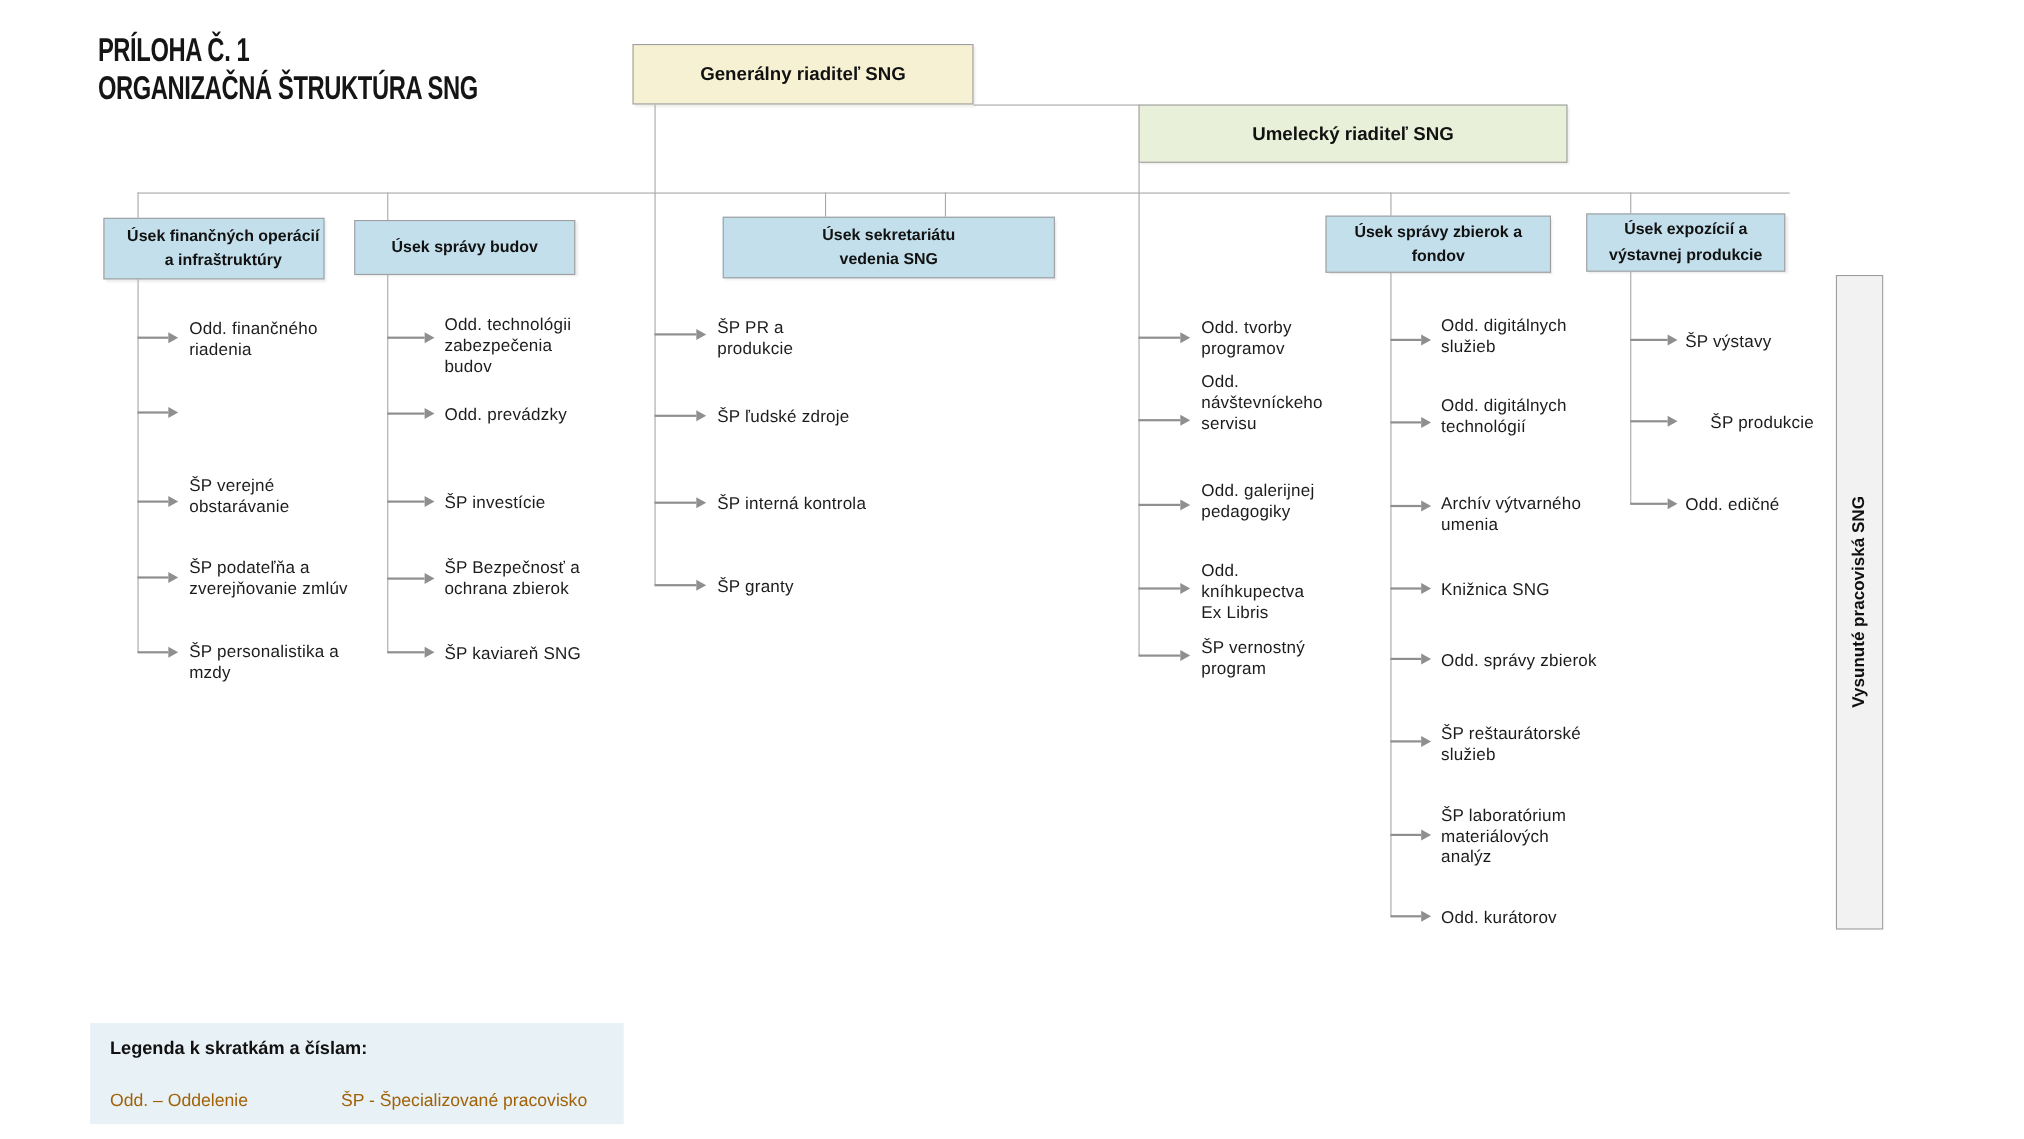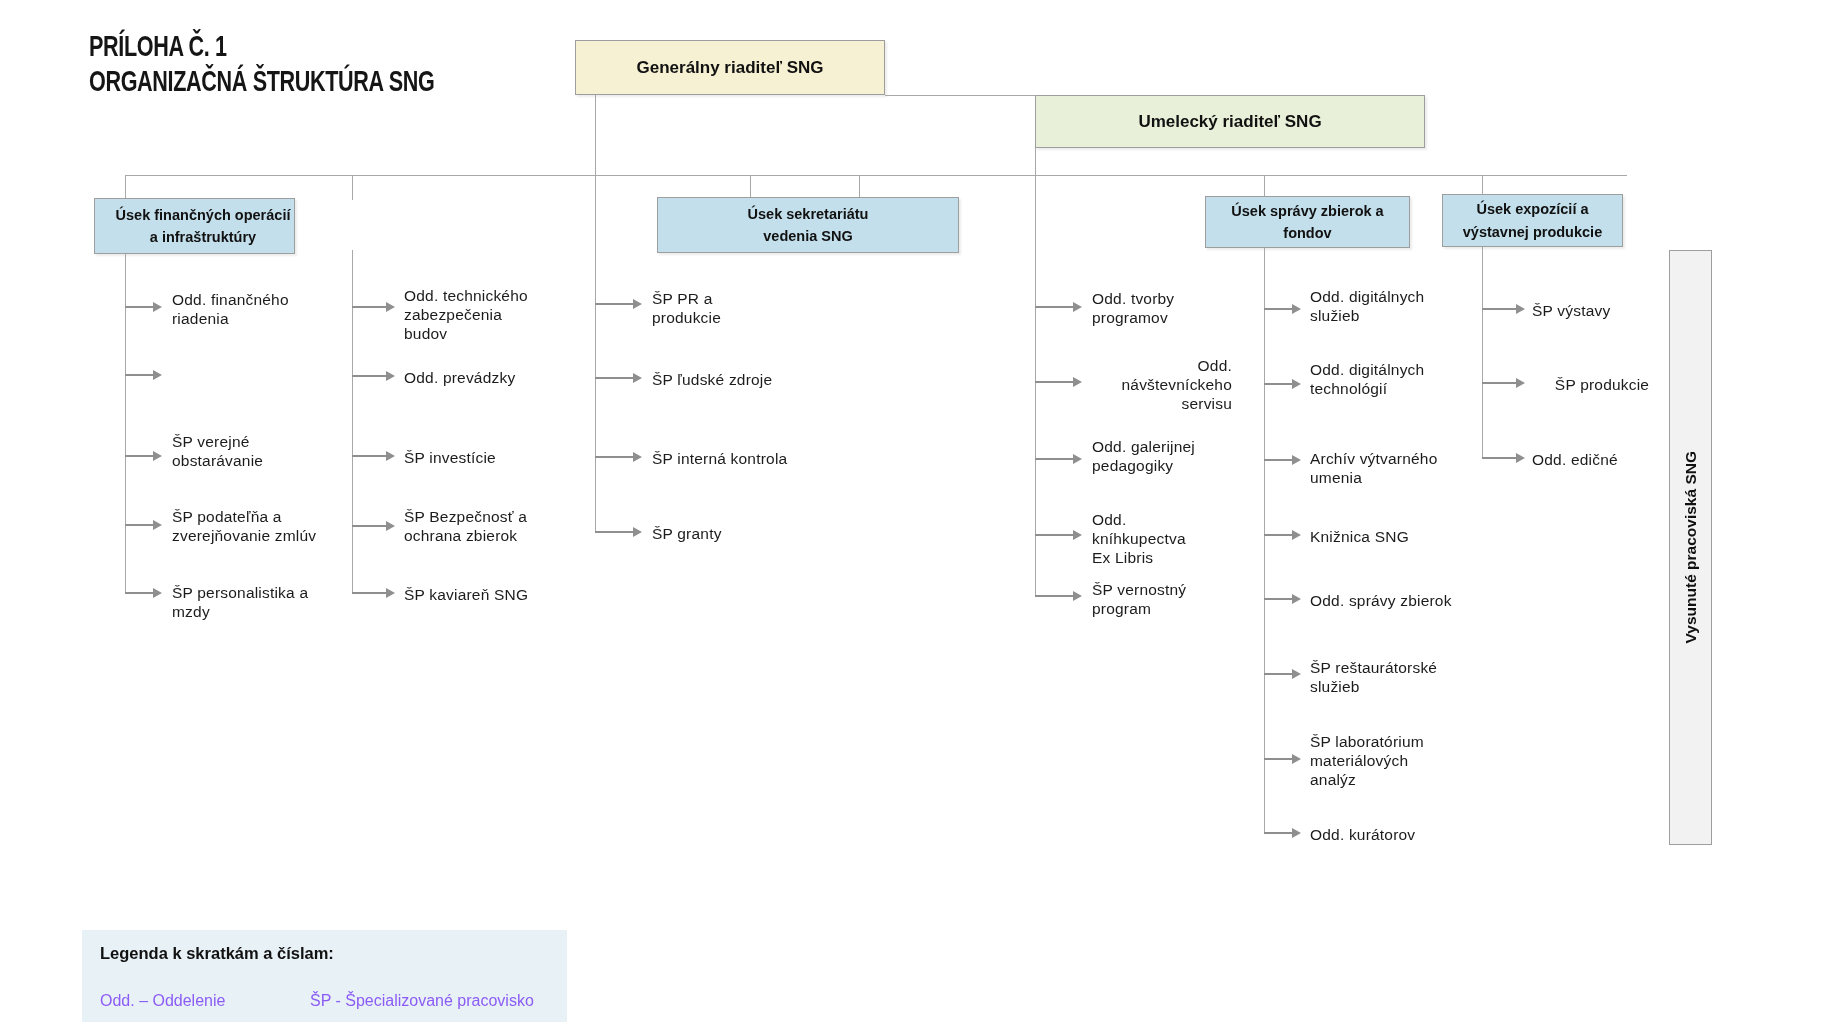--- a/index.html
+++ b/index.html
@@ -34,41 +34,44 @@
   .item{position:absolute;font-size:15.5px;line-height:1.24;color:#1c1c1c;letter-spacing:.2px;}
 
   
   .sidebox{position:absolute;box-sizing:border-box;background:var(--side-box,#f2f2f2);
            border:1.5px solid var(--border,#9e9e9e);display:flex;align-items:center;justify-content:center;}
   .sidebox .rot{writing-mode:vertical-rl;transform:rotate(180deg);font-weight:700;font-size:15.5px;color:#111;white-space:nowrap;}
 
   
   .legend{position:absolute;background:var(--legend-box,#e8f1f6);box-sizing:border-box;padding:14px 18px;}
   .legend .lt{font-weight:700;font-size:16.5px;color:#111;}
-  .legend .li{position:absolute;font-size:16px;color:#8b5cf6;top:62px;}
+  .legend .li{position:absolute;font-size:16px;color:#a16207;top:62px;}
 </style>
 </head>
 <body>
 
 <div class="canvas">
 
   <div class="page-title">
     <div>PRÍLOHA Č. 1</div>
     <div>ORGANIZAČNÁ ŠTRUKTÚRA SNG</div>
   </div>
 
   <div class="box gen director" style="left:543px;top:40px;width:310px;height:55px;">
     <span>Generálny riaditeľ SNG</span>
   </div>
   <div class="box art director" style="left:1003px;top:95px;width:390px;height:53px;">
     <span>Umelecký riaditeľ SNG</span>
   </div>
 
   <div class="box dept" style="left:62px;top:198px;width:201px;height:56px;padding-left:17px;">
     <span class="inner" style="width:196px">Úsek finančných operácií a infraštruktúry</span>
+  </div>
+  <div class="box dept" style="left:290px;top:200px;width:201px;height:50px;">
+    <span class="inner">Úsek správy budov</span>
   </div>
   <div class="box dept" style="left:625px;top:197px;width:302px;height:56px;">
     <span class="inner" style="width:170px">Úsek sekretariátu vedenia SNG</span>
   </div>
   <div class="box dept" style="left:1173px;top:196px;width:205px;height:52px;">
     <span class="inner" style="width:178px">Úsek správy zbierok a fondov</span>
   </div>
   <div class="box dept" style="left:1410px;top:194px;width:181px;height:53px;">
     <span class="inner" style="width:158px">Úsek expozícií a výstavnej produkcie</span>
   </div>
@@ -92,21 +95,21 @@
   <div class="item" style="left:140px;top:290px;width:130px;">Odd. finančného riadenia</div>
   <div class="arrow" style="left:93px;top:374px;width:28px;"></div>
   <div class="arrow" style="left:93px;top:455px;width:28px;"></div>
   <div class="item" style="left:140px;top:432px;width:130px;">ŠP verejné obstarávanie</div>
   <div class="arrow" style="left:93px;top:524px;width:28px;"></div>
   <div class="item" style="left:140px;top:507px;width:165px;">ŠP podateľňa a zverejňovanie zmlúv</div>
   <div class="arrow" style="left:93px;top:592px;width:28px;"></div>
   <div class="item" style="left:140px;top:583px;width:160px;">ŠP personalistika a mzdy</div>
 
   <div class="arrow" style="left:320px;top:306px;width:34px;"></div>
-  <div class="item" style="left:372px;top:286px;width:140px;">Odd. technického zabezpečenia budov</div>
+  <div class="item" style="left:372px;top:286px;width:140px;">Odd. technológii zabezpečenia budov</div>
   <div class="arrow" style="left:320px;top:375px;width:34px;"></div>
   <div class="item" style="left:372px;top:368px;width:175px;">Odd. prevádzky</div>
   <div class="arrow" style="left:320px;top:455px;width:34px;"></div>
   <div class="item" style="left:372px;top:448px;width:165px;">ŠP investície</div>
   <div class="arrow" style="left:320px;top:525px;width:34px;"></div>
   <div class="item" style="left:372px;top:507px;width:145px;">ŠP Bezpečnosť a ochrana zbierok</div>
   <div class="arrow" style="left:320px;top:592px;width:34px;"></div>
   <div class="item" style="left:372px;top:585px;width:175px;">ŠP kaviareň SNG</div>
 
   <div class="arrow" style="left:563px;top:303px;width:38px;"></div>
@@ -114,21 +117,21 @@
   <div class="arrow" style="left:563px;top:377px;width:38px;"></div>
   <div class="item" style="left:620px;top:370px;width:185px;">ŠP ľudské zdroje</div>
   <div class="arrow" style="left:563px;top:456px;width:38px;"></div>
   <div class="item" style="left:620px;top:449px;width:195px;">ŠP interná kontrola</div>
   <div class="arrow" style="left:563px;top:531px;width:38px;"></div>
   <div class="item" style="left:620px;top:524px;width:150px;">ŠP granty</div>
 
   <div class="arrow" style="left:1003px;top:306px;width:38px;"></div>
   <div class="item" style="left:1060px;top:289px;width:115px;">Odd. tvorby programov</div>
   <div class="arrow" style="left:1003px;top:381px;width:38px;"></div>
-  <div class="item" style="left:1060px;top:356px;width:140px;text-align:right;">Odd. návštevníckeho servisu</div>
+  <div class="item" style="left:1060px;top:338px;width:140px;">Odd. návštevníckeho servisu</div>
   <div class="arrow" style="left:1003px;top:458px;width:38px;"></div>
   <div class="item" style="left:1060px;top:437px;width:125px;">Odd. galerijnej pedagogiky</div>
   <div class="arrow" style="left:1003px;top:534px;width:38px;"></div>
   <div class="item" style="left:1060px;top:510px;width:110px;">Odd. kníhkupectva Ex Libris</div>
   <div class="arrow" style="left:1003px;top:595px;width:38px;"></div>
   <div class="item" style="left:1060px;top:580px;width:120px;">ŠP vernostný program</div>
 
   <div class="arrow" style="left:1232px;top:308px;width:28px;"></div>
   <div class="item" style="left:1278px;top:287px;width:130px;">Odd. digitálnych služieb</div>
   <div class="arrow" style="left:1232px;top:383px;width:28px;"></div>

